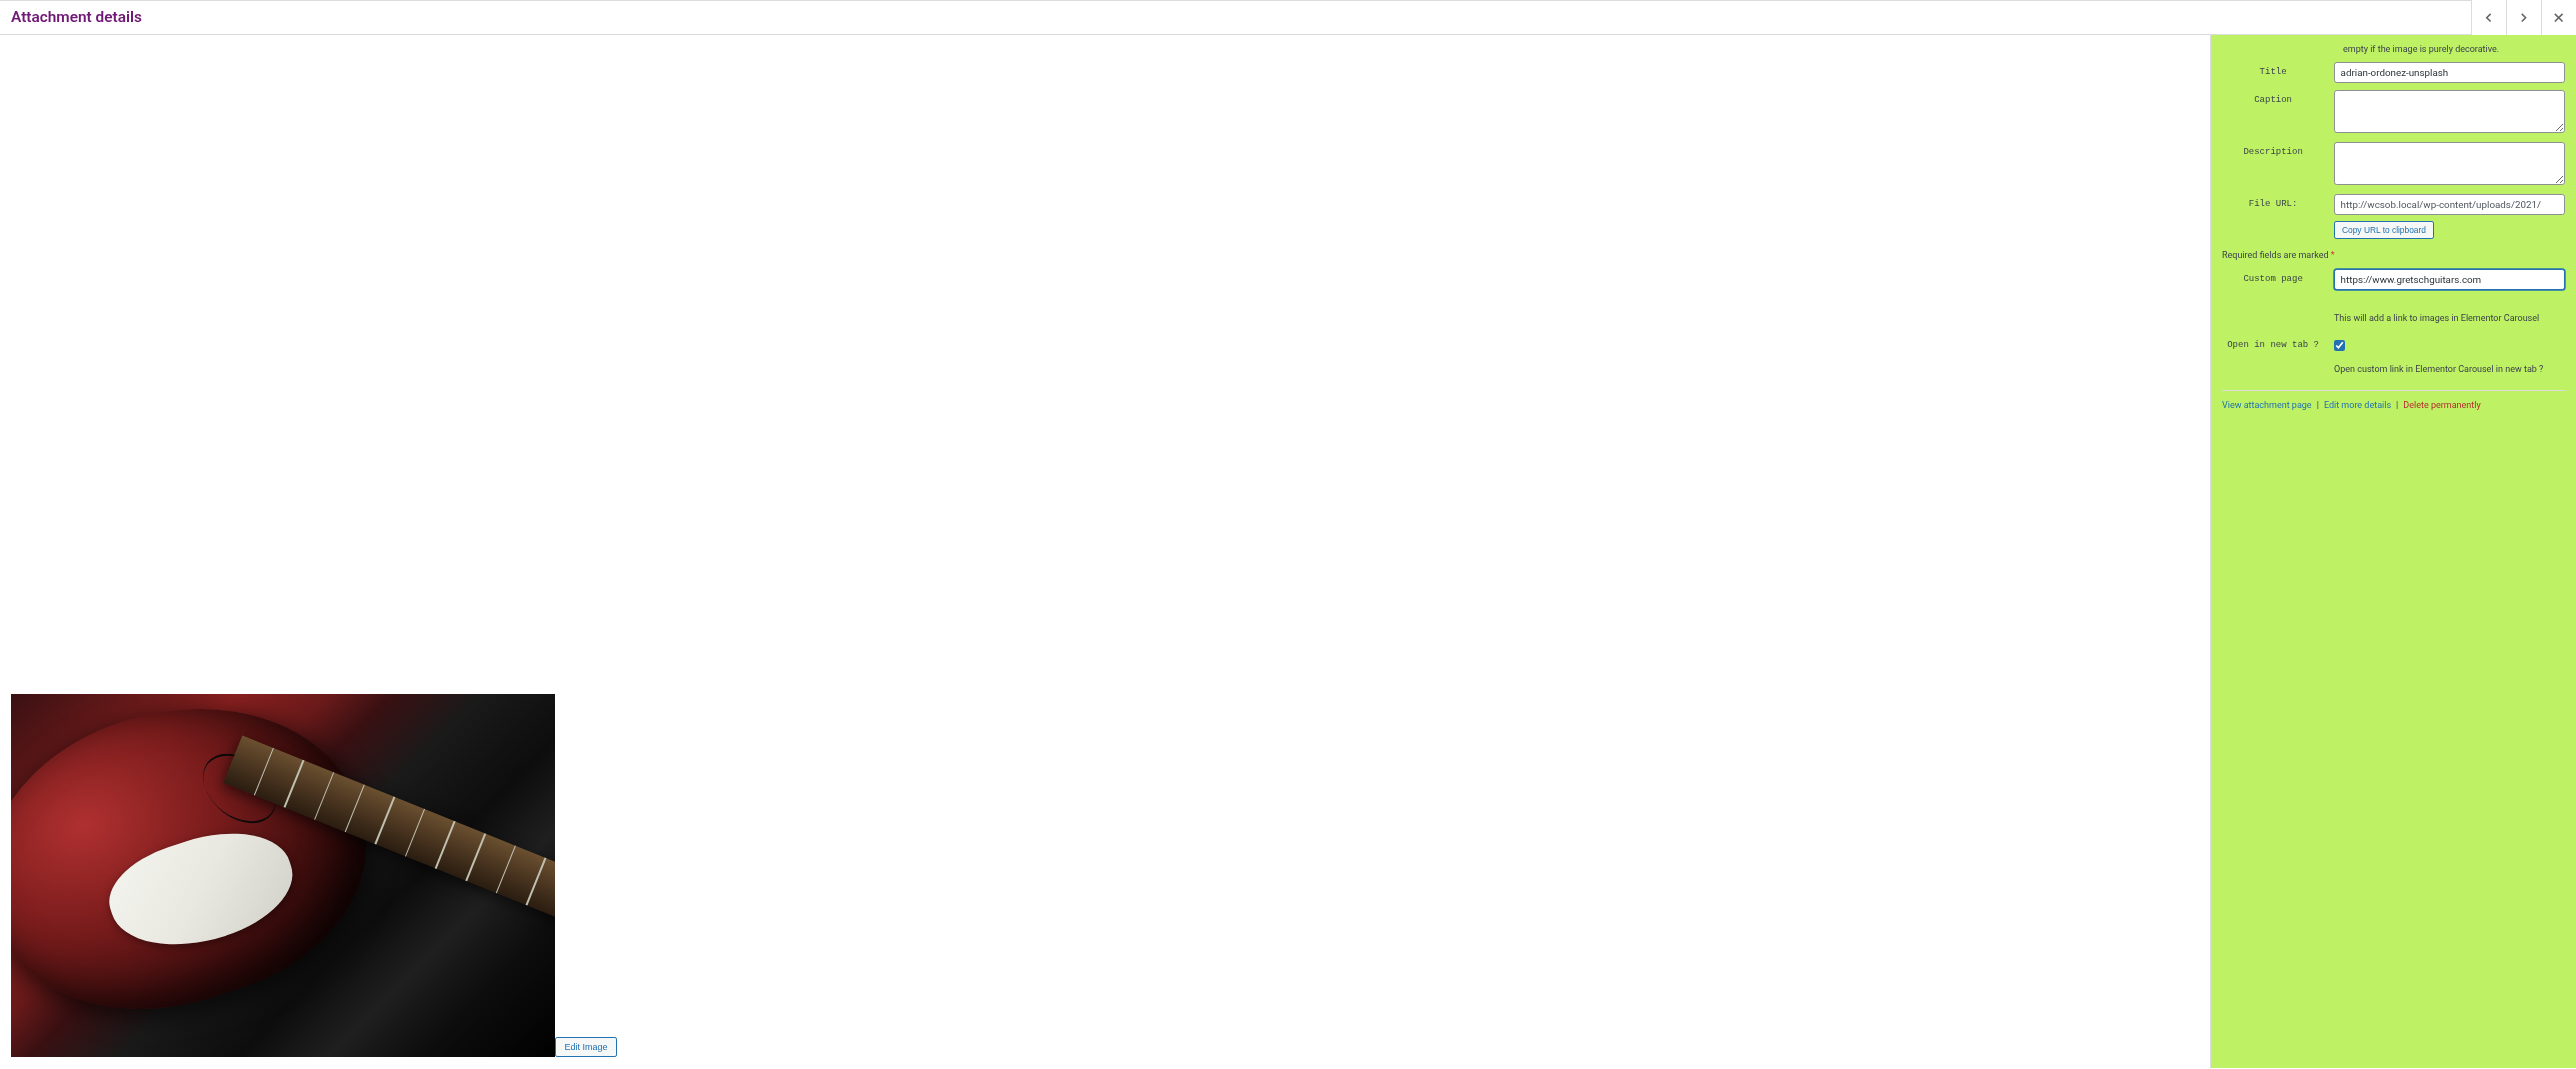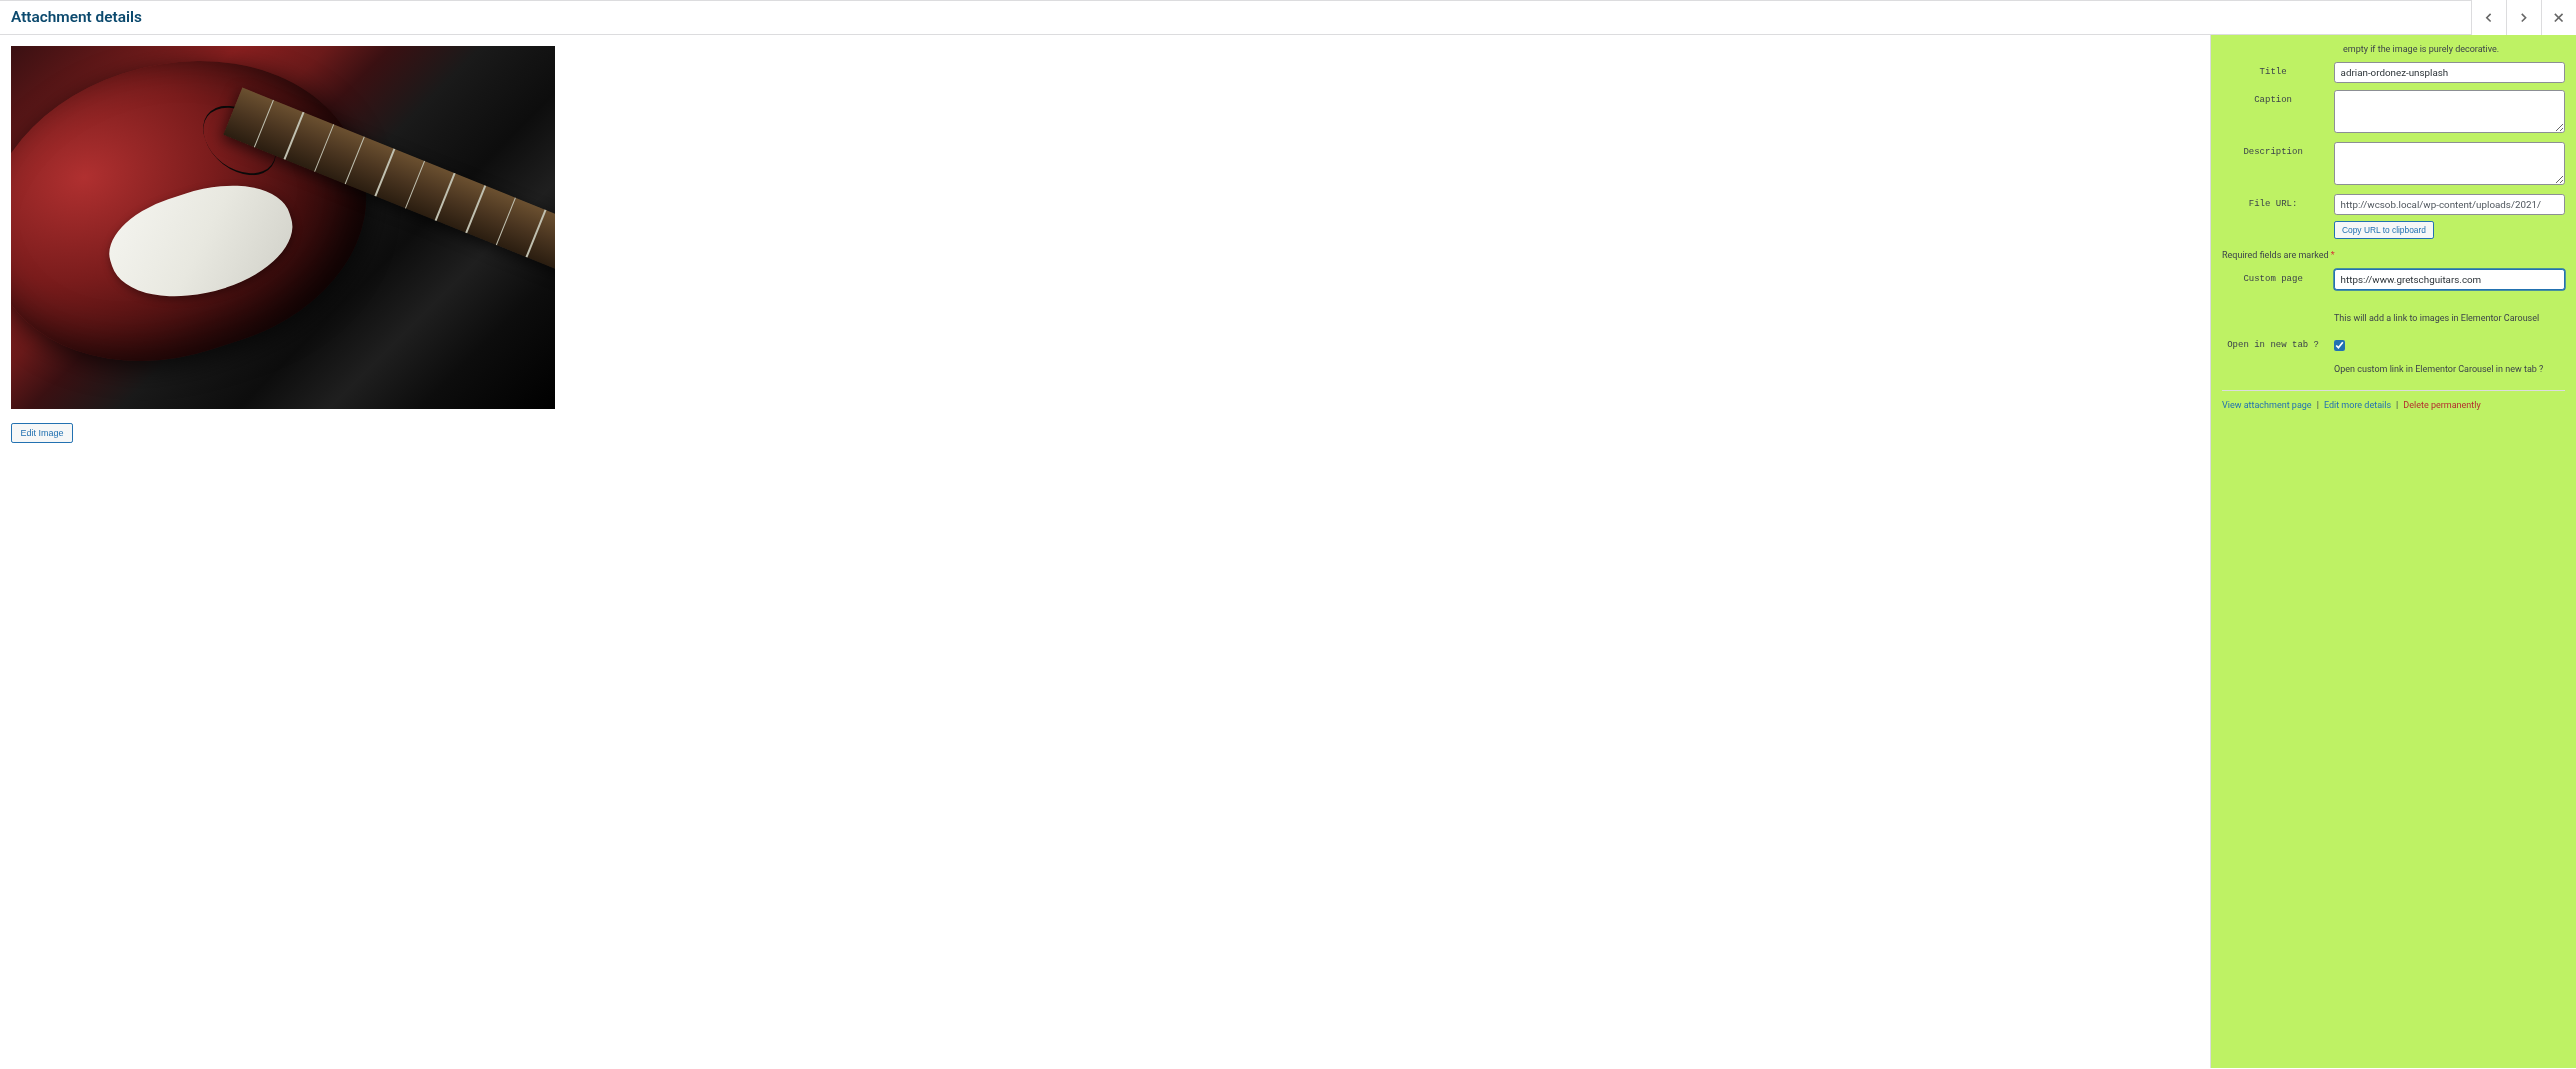--- a/index.html
+++ b/index.html
@@ -3,27 +3,27 @@
   <meta charset="utf-8">
   <style>
     * { margin: 0; padding: 0; box-sizing: border-box; }
     body { font-family: -apple-system, BlinkMacSystemFont, "Segoe UI", Roboto, sans-serif; background: #fff; color: #1d2327; font-size: 9px; }
     
     .modal-header {
       display: flex; align-items: center; justify-content: space-between;
       border-bottom: 0.7px solid #dcdcde; height: 35px; padding: 0 11px;
       border-top: 0.7px solid #dcdcde;
     }
-    .modal-title { font-size: 15.4px; font-weight: 600; line-height: 35px; color: #0c4a6e; }
+    .modal-title { font-size: 15.4px; font-weight: 600; line-height: 35px; color: #701a75; }
     .header-nav { display: flex; align-items: stretch; height: 35px; margin-right: -11px; }
     .nav-btn { width: 35px; height: 35px; border: none; border-left: 0.7px solid #dcdcde; background: #fff; cursor: pointer; display: flex; align-items: center; justify-content: center; color: #666; }
     .nav-btn svg { width: 15.4px; height: 15.4px; }
 
     .modal-body { display: flex; height: calc(100vh - 36px); }
-    .preview-pane { flex: 1; display: flex; flex-direction: column; align-items: flex-start; padding: 11px; overflow: auto; }
+    .preview-pane { flex: 1; display: flex; flex-direction: row; align-items: flex-end; padding: 11px; overflow: auto; }
     .preview-image {
       width: 544px; height: 363px; max-width: 100%;
       background: linear-gradient(135deg, #3a1012 0%, #6b1a1a 15%, #8c2020 25%, #6b1a1a 35%, #3a1012 42%, #1a1a1a 52%, #0d0d0d 65%, #1f1f1f 75%, #0d0d0d 85%, #000 100%);
       position: relative; overflow: hidden;
     }
     .guitar-body {
       position: absolute; left: -5%; top: 5%; width: 70%; height: 80%;
       background: radial-gradient(ellipse at 30% 30%, #b03030 0%, #7a1c1c 35%, #3d0d0d 65%, #1a0505 85%);
       border-radius: 55% 60% 50% 55%;
       transform: rotate(-18deg);

